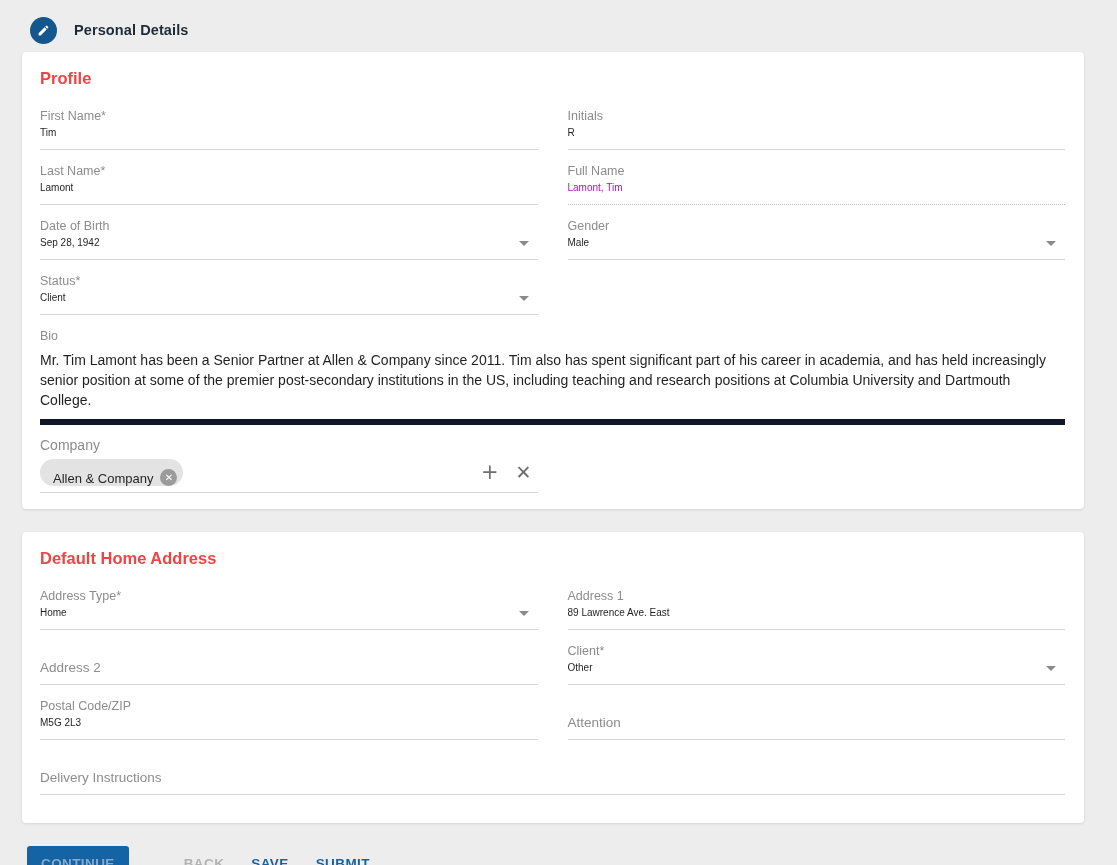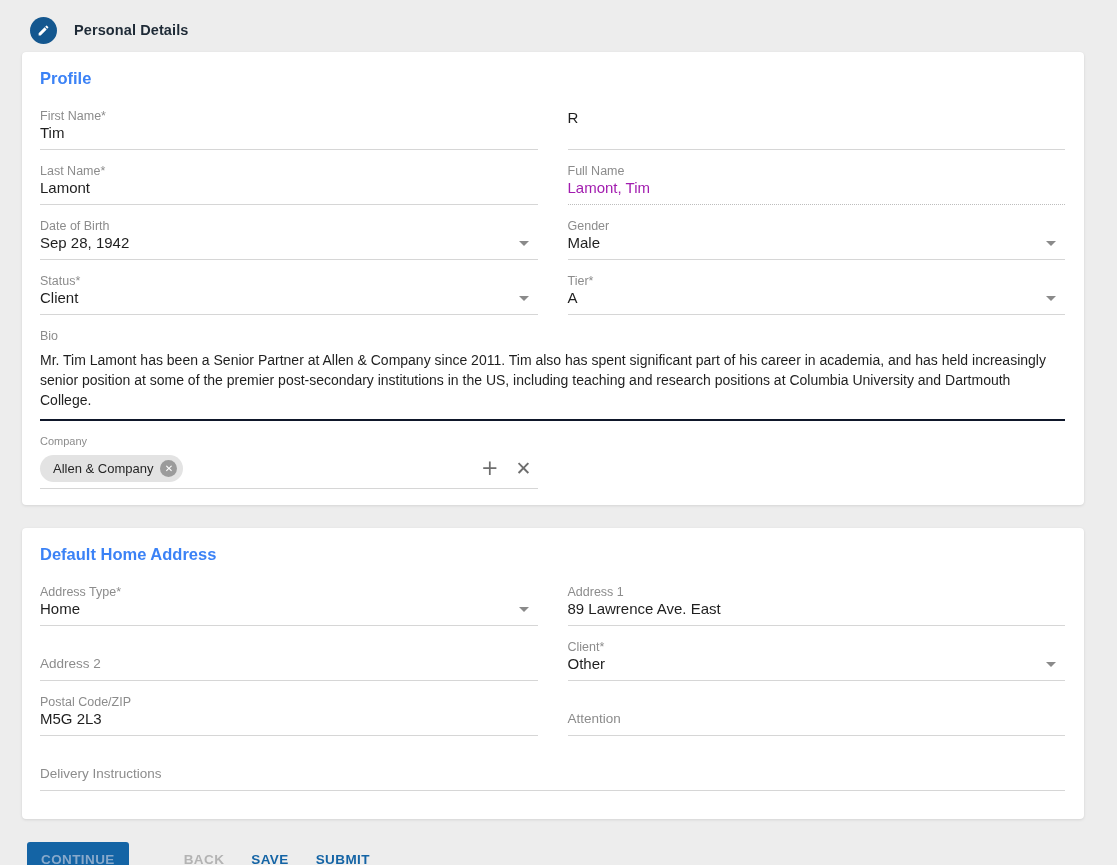--- a/index.html
+++ b/index.html
@@ -27,67 +27,67 @@
     letter-spacing: 0.1px;
   }
 
   
   .card {
     background: #ffffff; border-radius: 4px;
     box-shadow: 0 1px 3px rgba(0,0,0,0.10), 0 0 1px rgba(0,0,0,0.06);
     margin: 0 33px 23px 22px;
     padding: 17px 19px 14px 18px;
   }
-  .card-title { font-size: 16.5px; font-weight: 700; color: #3b82f6; margin-bottom: 21px; }
+  .card-title { font-size: 16.5px; font-weight: 700; color: #ef4444; margin-bottom: 21px; }
 
   .form-grid { display: grid; grid-template-columns: 1fr 1fr; column-gap: 30px; }
 
   .field {
     position: relative;
     height: 41px;
     border-bottom: 1px solid #d6d6d6;
     margin-bottom: 14px;
     display: flex; flex-direction: column; justify-content: space-between;
     padding-bottom: 8px;
   }
   .field .flabel { font-size: 12.5px; color: #8c8c8c; line-height: 15px; }
-  .field .fvalue { font-size: 15px; color: #1f1f1f; line-height: 17px; white-space: nowrap; }
+  .field .fvalue { font-size: 10px; color: #1f1f1f; line-height: 17px; white-space: nowrap; }
   .field.disabled { border-bottom: 1px dotted #bdbdbd; }
   .field.disabled .fvalue { color: #a21caf; }
   .field.empty { justify-content: flex-end; }
   .field.empty .flabel { font-size: 13.5px; line-height: 17px; color: #8c8c8c; }
 
   .dd-arrow {
     position: absolute; right: 9px; bottom: 13px;
     width: 0; height: 0;
     border-left: 5px solid transparent;
     border-right: 5px solid transparent;
     border-top: 5px solid #8a8a8a;
     cursor: pointer;
   }
 
   
   .field-bio {
     grid-column: 1 / -1;
-    border-bottom: 2px solid #0f172a;
+    border-bottom: 6px solid #0f172a;
     margin-bottom: 13px; padding-bottom: 9px;
   }
   .field-bio .flabel { font-size: 12.5px; color: #8c8c8c; line-height: 15px; margin-bottom: 6px; }
   .field-bio .fvalue { font-size: 14px; color: #1f1f1f; line-height: 20px; }
 
   
   .field-company {
     grid-column: 1;
     border-bottom: 1px solid #d6d6d6;
     padding-bottom: 6px; margin-bottom: 2px;
   }
-  .field-company .flabel { font-size: 11px; color: #8c8c8c; line-height: 15px; margin-bottom: 6px; }
+  .field-company .flabel { font-size: 14px; color: #8c8c8c; line-height: 15px; margin-bottom: 6px; }
   .company-row { display: flex; align-items: center; height: 27px; }
   .chip {
-    display: inline-flex; align-items: center;
+    display: inline-flex; align-items: flex-end;
     background: #e3e3e3; border-radius: 13.5px;
     height: 27px; padding: 0 6px 0 13px;
     font-size: 13px; color: #262626; cursor: default;
   }
   .chip-remove {
     width: 17px; height: 17px; border-radius: 50%;
     background: #9b9b9b; color: #ffffff;
     display: inline-flex; align-items: center; justify-content: center;
     font-size: 10px; font-weight: 700; margin-left: 7px; cursor: pointer;
     line-height: 1;
@@ -130,20 +130,21 @@
   <div class="card-title">Profile</div>
 
   <div class="form-grid">
 
     <div class="field">
       <div class="flabel">First Name*</div>
       <div class="fvalue">Tim</div>
     </div>
 
     <div class="field">
+      <div class="flabel">Initials</div>
       <div class="fvalue">R</div>
     </div>
 
     <div class="field">
       <div class="flabel">Last Name*</div>
       <div class="fvalue">Lamont</div>
     </div>
 
     <div class="field disabled">
       <div class="flabel">Full Name</div>
@@ -161,25 +162,20 @@
       <div class="fvalue">Male</div>
       <span class="dd-arrow"></span>
     </div>
 
     <div class="field">
       <div class="flabel">Status*</div>
       <div class="fvalue">Client</div>
       <span class="dd-arrow"></span>
     </div>
 
-    <div class="field">
-      <div class="flabel">Tier*</div>
-      <div class="fvalue">A</div>
-      <span class="dd-arrow"></span>
-    </div>
 
     <div class="field-bio">
       <div class="flabel">Bio</div>
       <div class="fvalue">Mr. Tim Lamont has been a Senior Partner at Allen &amp; Company since 2011. Tim also has spent significant part of his career in academia, and has held increasingly senior position at some of the premier post-secondary institutions in the US, including teaching and research positions at Columbia University and Dartmouth College.</div>
     </div>
 
     <div class="field-company">
       <div class="flabel">Company</div>
       <div class="company-row">
         <span class="chip">

